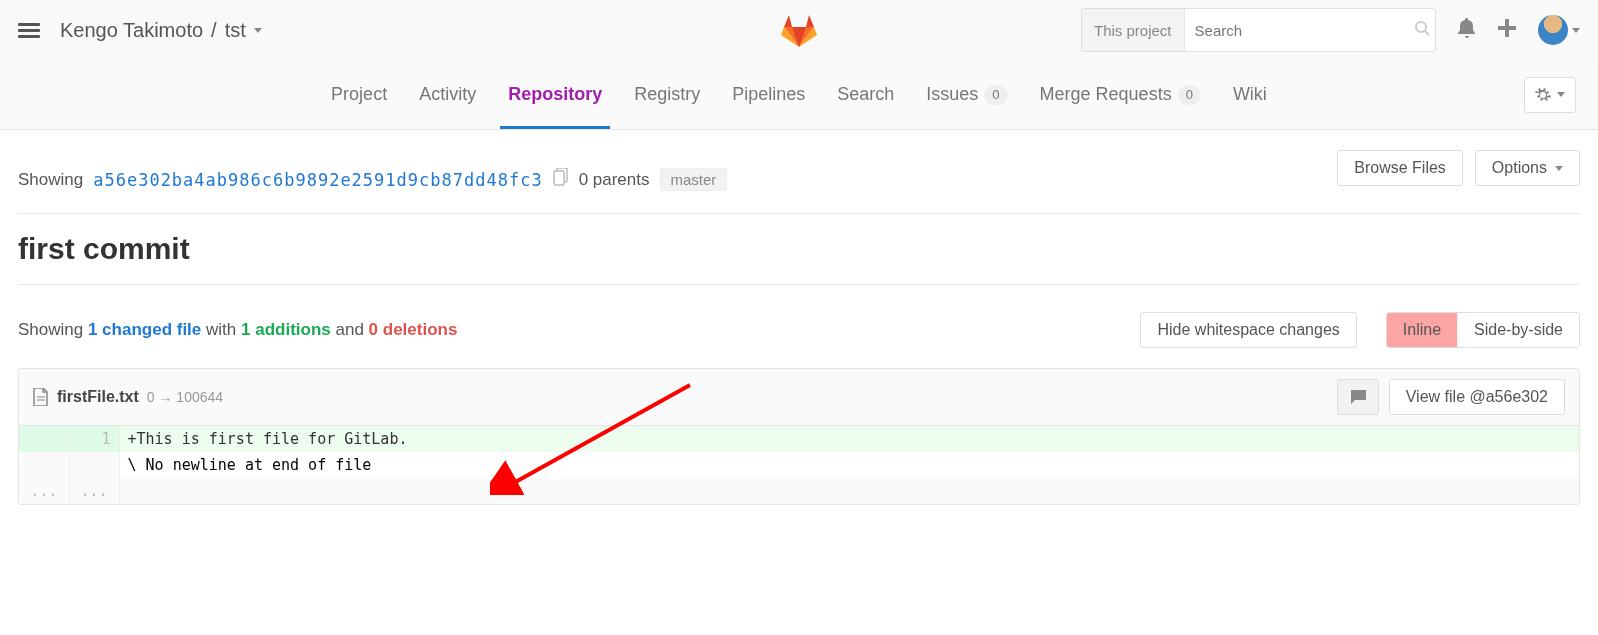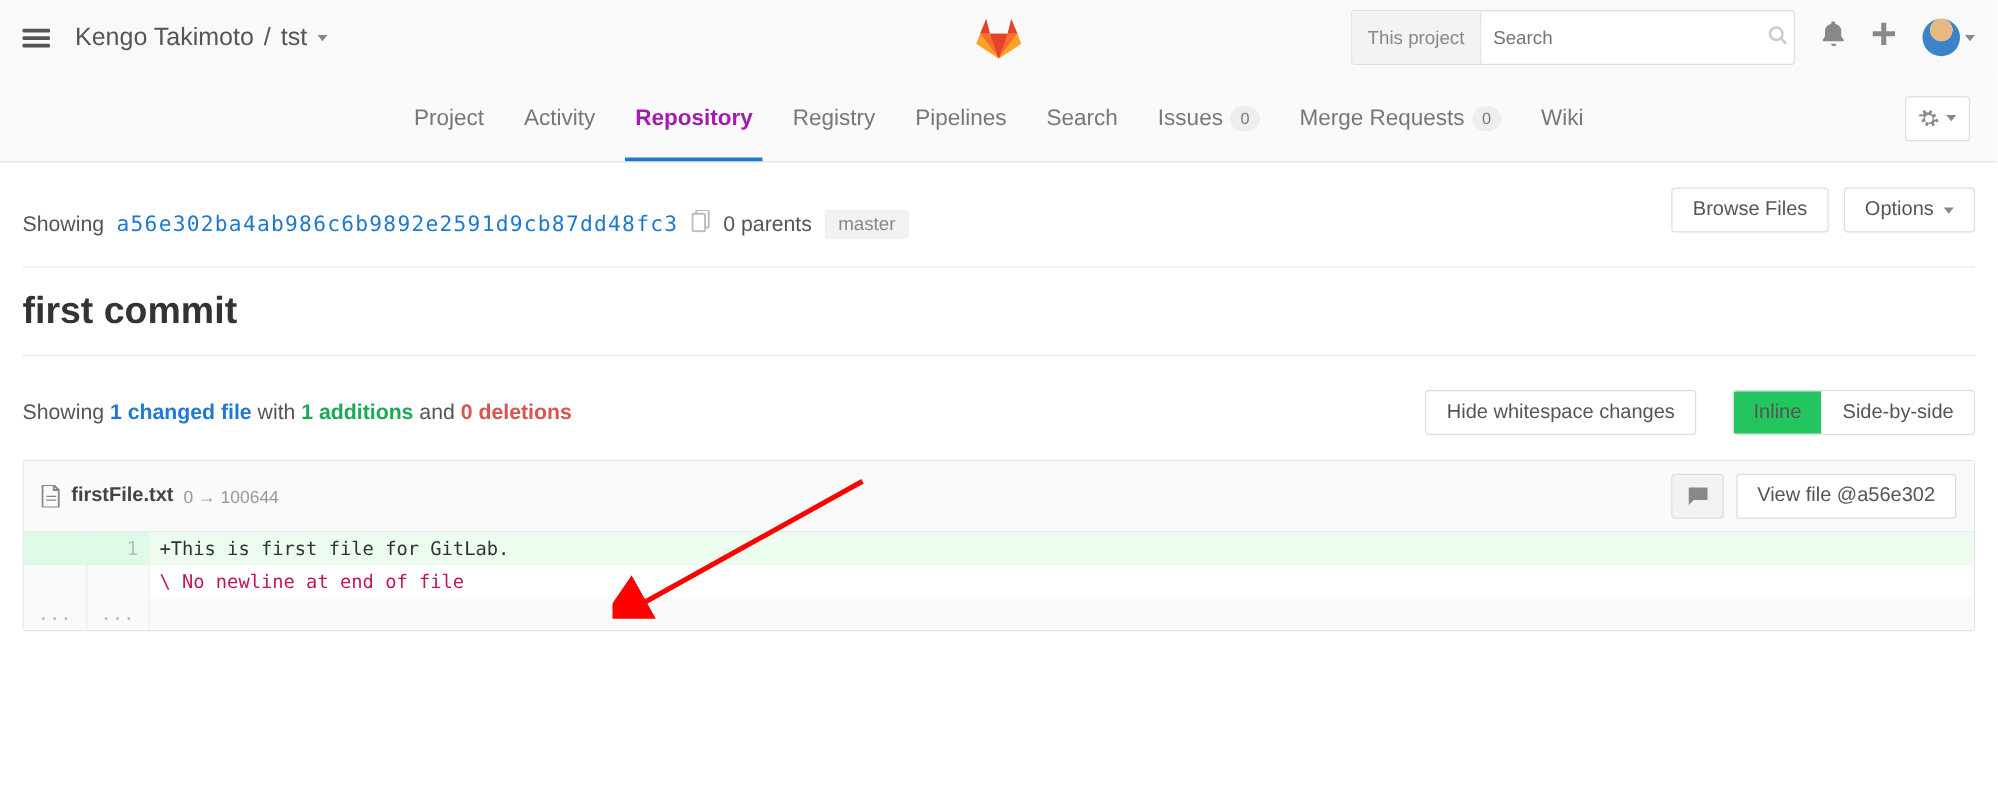--- a/index.html
+++ b/index.html
@@ -89,21 +89,21 @@
       align-items:center; margin-top:27px; }
     .diffstat-text { font-size:17px; color:#555; }
     .link-blue { color:#1f78d1; font-weight:600; }
     .link-green { color:#1aaa55; font-weight:600; }
     .link-red  { color:#d9534f; font-weight:600; }
 
     .view-modes { display:flex; border:1px solid #ddd; border-radius:3px;
       overflow:hidden; }
     .view-modes .btn { border:0; border-radius:0; }
     .view-modes .btn:not(:first-child) { border-left:1px solid #eee; }
-    .view-modes .btn.active { background:#22c55e; color:#555; }
+    .view-modes .btn.active { background:#fca5a5; color:#555; }
 
     
     .difffile { border:1px solid #e5e5e5; border-radius:3px;
       margin:20px 0 30px; }
     .file-head { display:flex; align-items:center;
       justify-content:space-between; background:#fafafa;
       padding:10px 14px; border-bottom:1px solid #e5e5e5; }
     .file-name { font-weight:700; display:flex; align-items:center; gap:8px;
       color:#444; }
     .file-mode { color:#999; font-weight:400; font-size:14px; }
@@ -114,21 +114,21 @@
       cursor:pointer; }
 
     .code-table { width:100%; border-collapse:collapse;
       font-family:Menlo, Consolas, monospace; font-size:15px; }
     .code-table td { padding:4px 8px; vertical-align:top; }
     .gutter { width:50px; background:#fafafa; text-align:right;
       color:#bbb; border-right:1px solid #eee; user-select:none; }
     .row-add td:not(.gutter) { background:#ecfdf0; }
     .row-add .gutter { background:#ddfbe6; }
     .line-plus { color:#333; }
-    .nonewline { color:#be185d; }
+    .nonewline { color:#000000; }
     .ellipsis-row td { color:#bbb; text-align:center; background:#fafafa; }
 
     
     .arrow-overlay { position:absolute; pointer-events:none; }
   </style>
 </head>
 <body>
 
 <div class="topbar">
   <div class="hamburger-icon">

